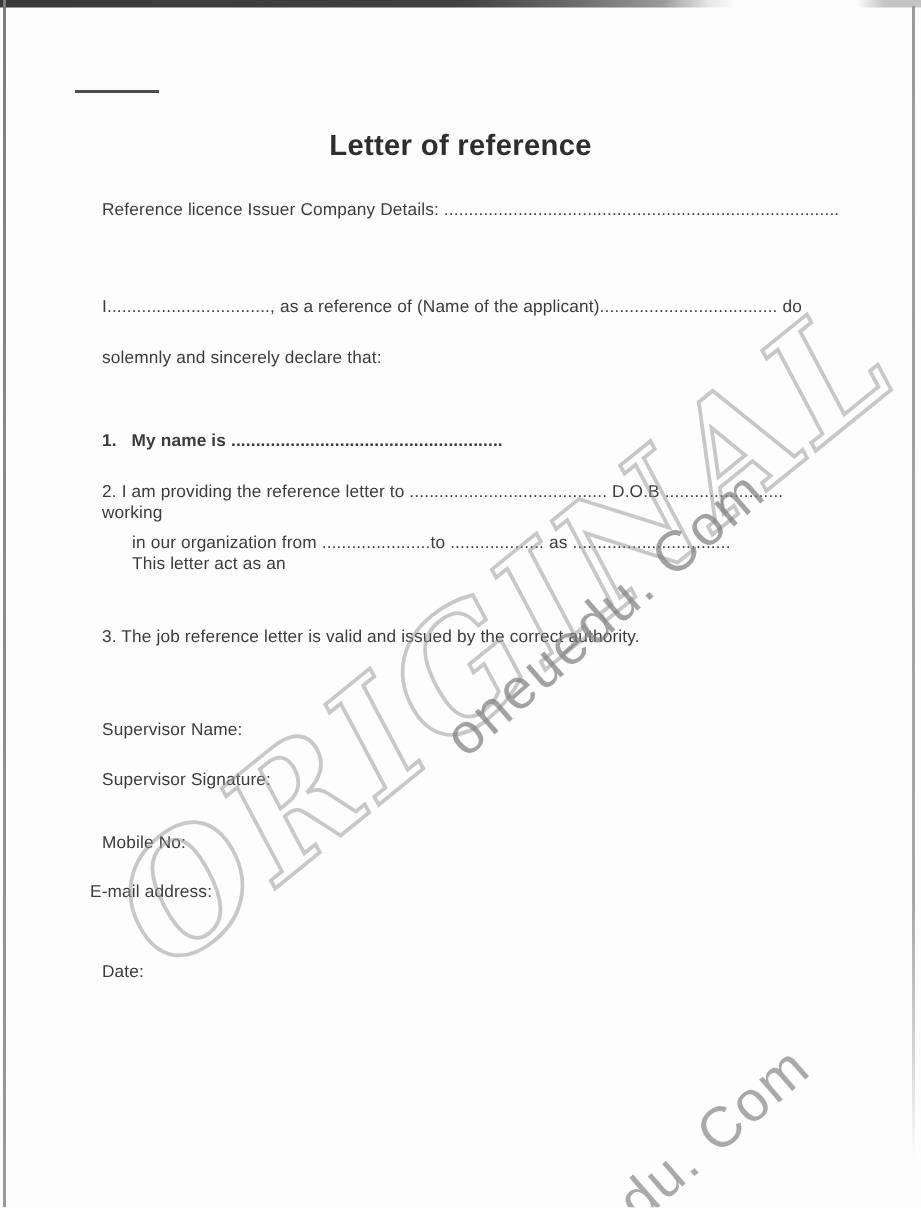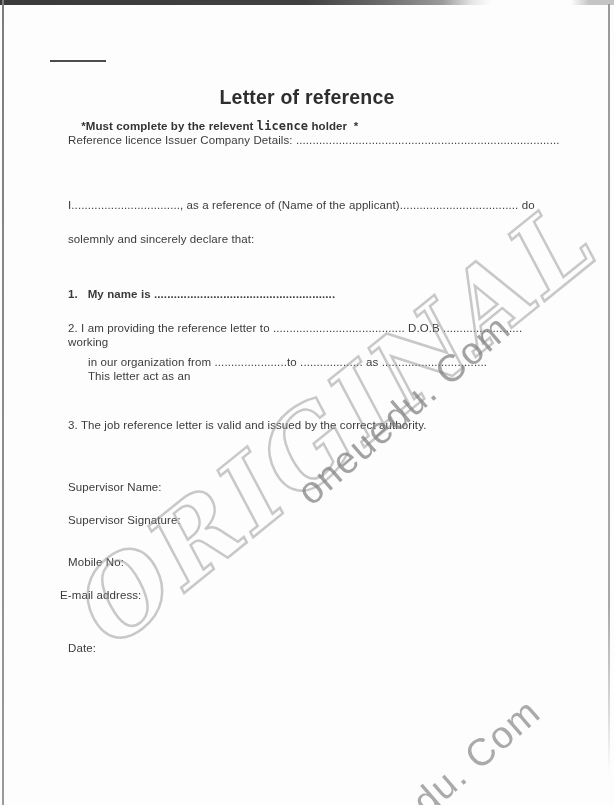--- a/index.html
+++ b/index.html
@@ -71,23 +71,20 @@
 <div class="sheet">
 
   <div class="edge-top"></div>
   <div class="edge-left"></div>
   <div class="edge-right"></div>
 
   <div class="dash"></div>
 
   <div class="title">Letter of reference</div>
 
-  <div class="line bold" style="left:68px;top:105px;">
-    <span>*Must complete by the relevent </span><span class="mono">licence</span><span> holder  *</span>
-  </div>
 
   <div class="line" style="left:68px;top:133px;">Reference licence Issuer Company Details: ................................................................................</div>
 
   <div class="line" style="left:68px;top:198px;">I................................., as a reference of (Name of the applicant).................................... do</div>
 
   <div class="line" style="left:68px;top:232px;">solemnly and sincerely declare that:</div>
 
   <div class="line" style="left:68px;top:287px;font-weight:bold;">1.   My name is .......................................................</div>
 
   <div class="line flexline" style="left:68px;top:321px;width:494px;">

